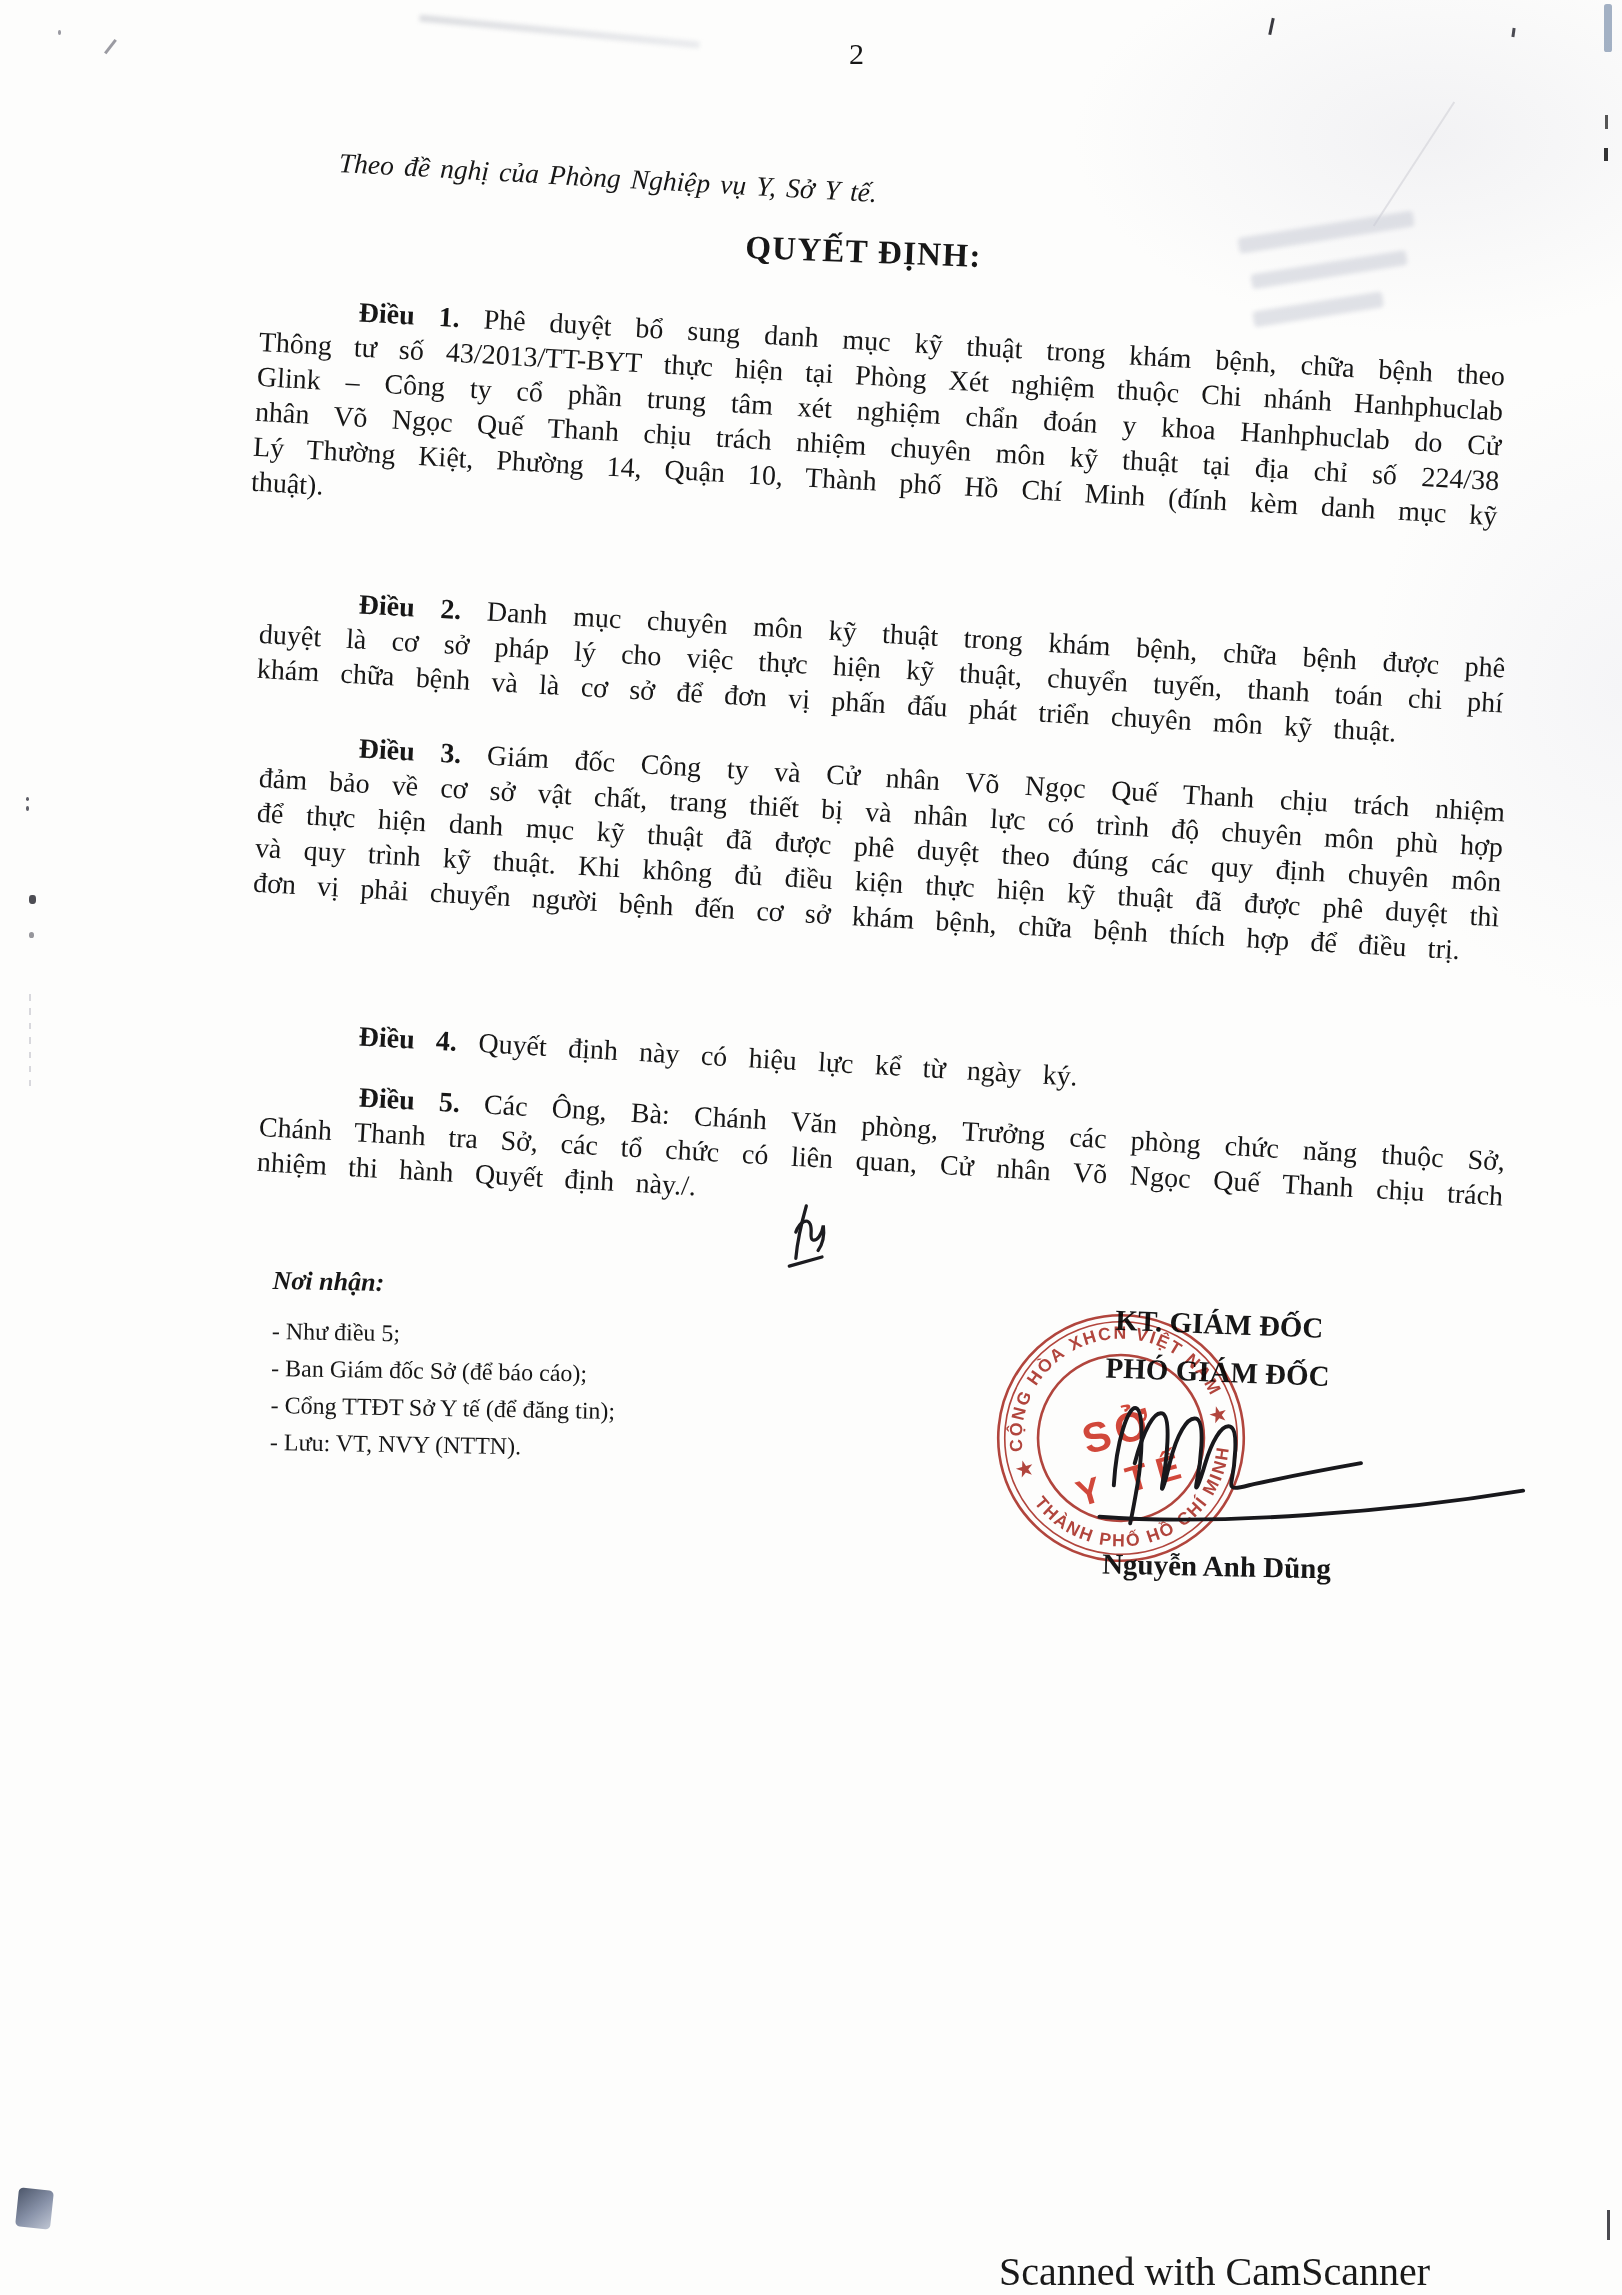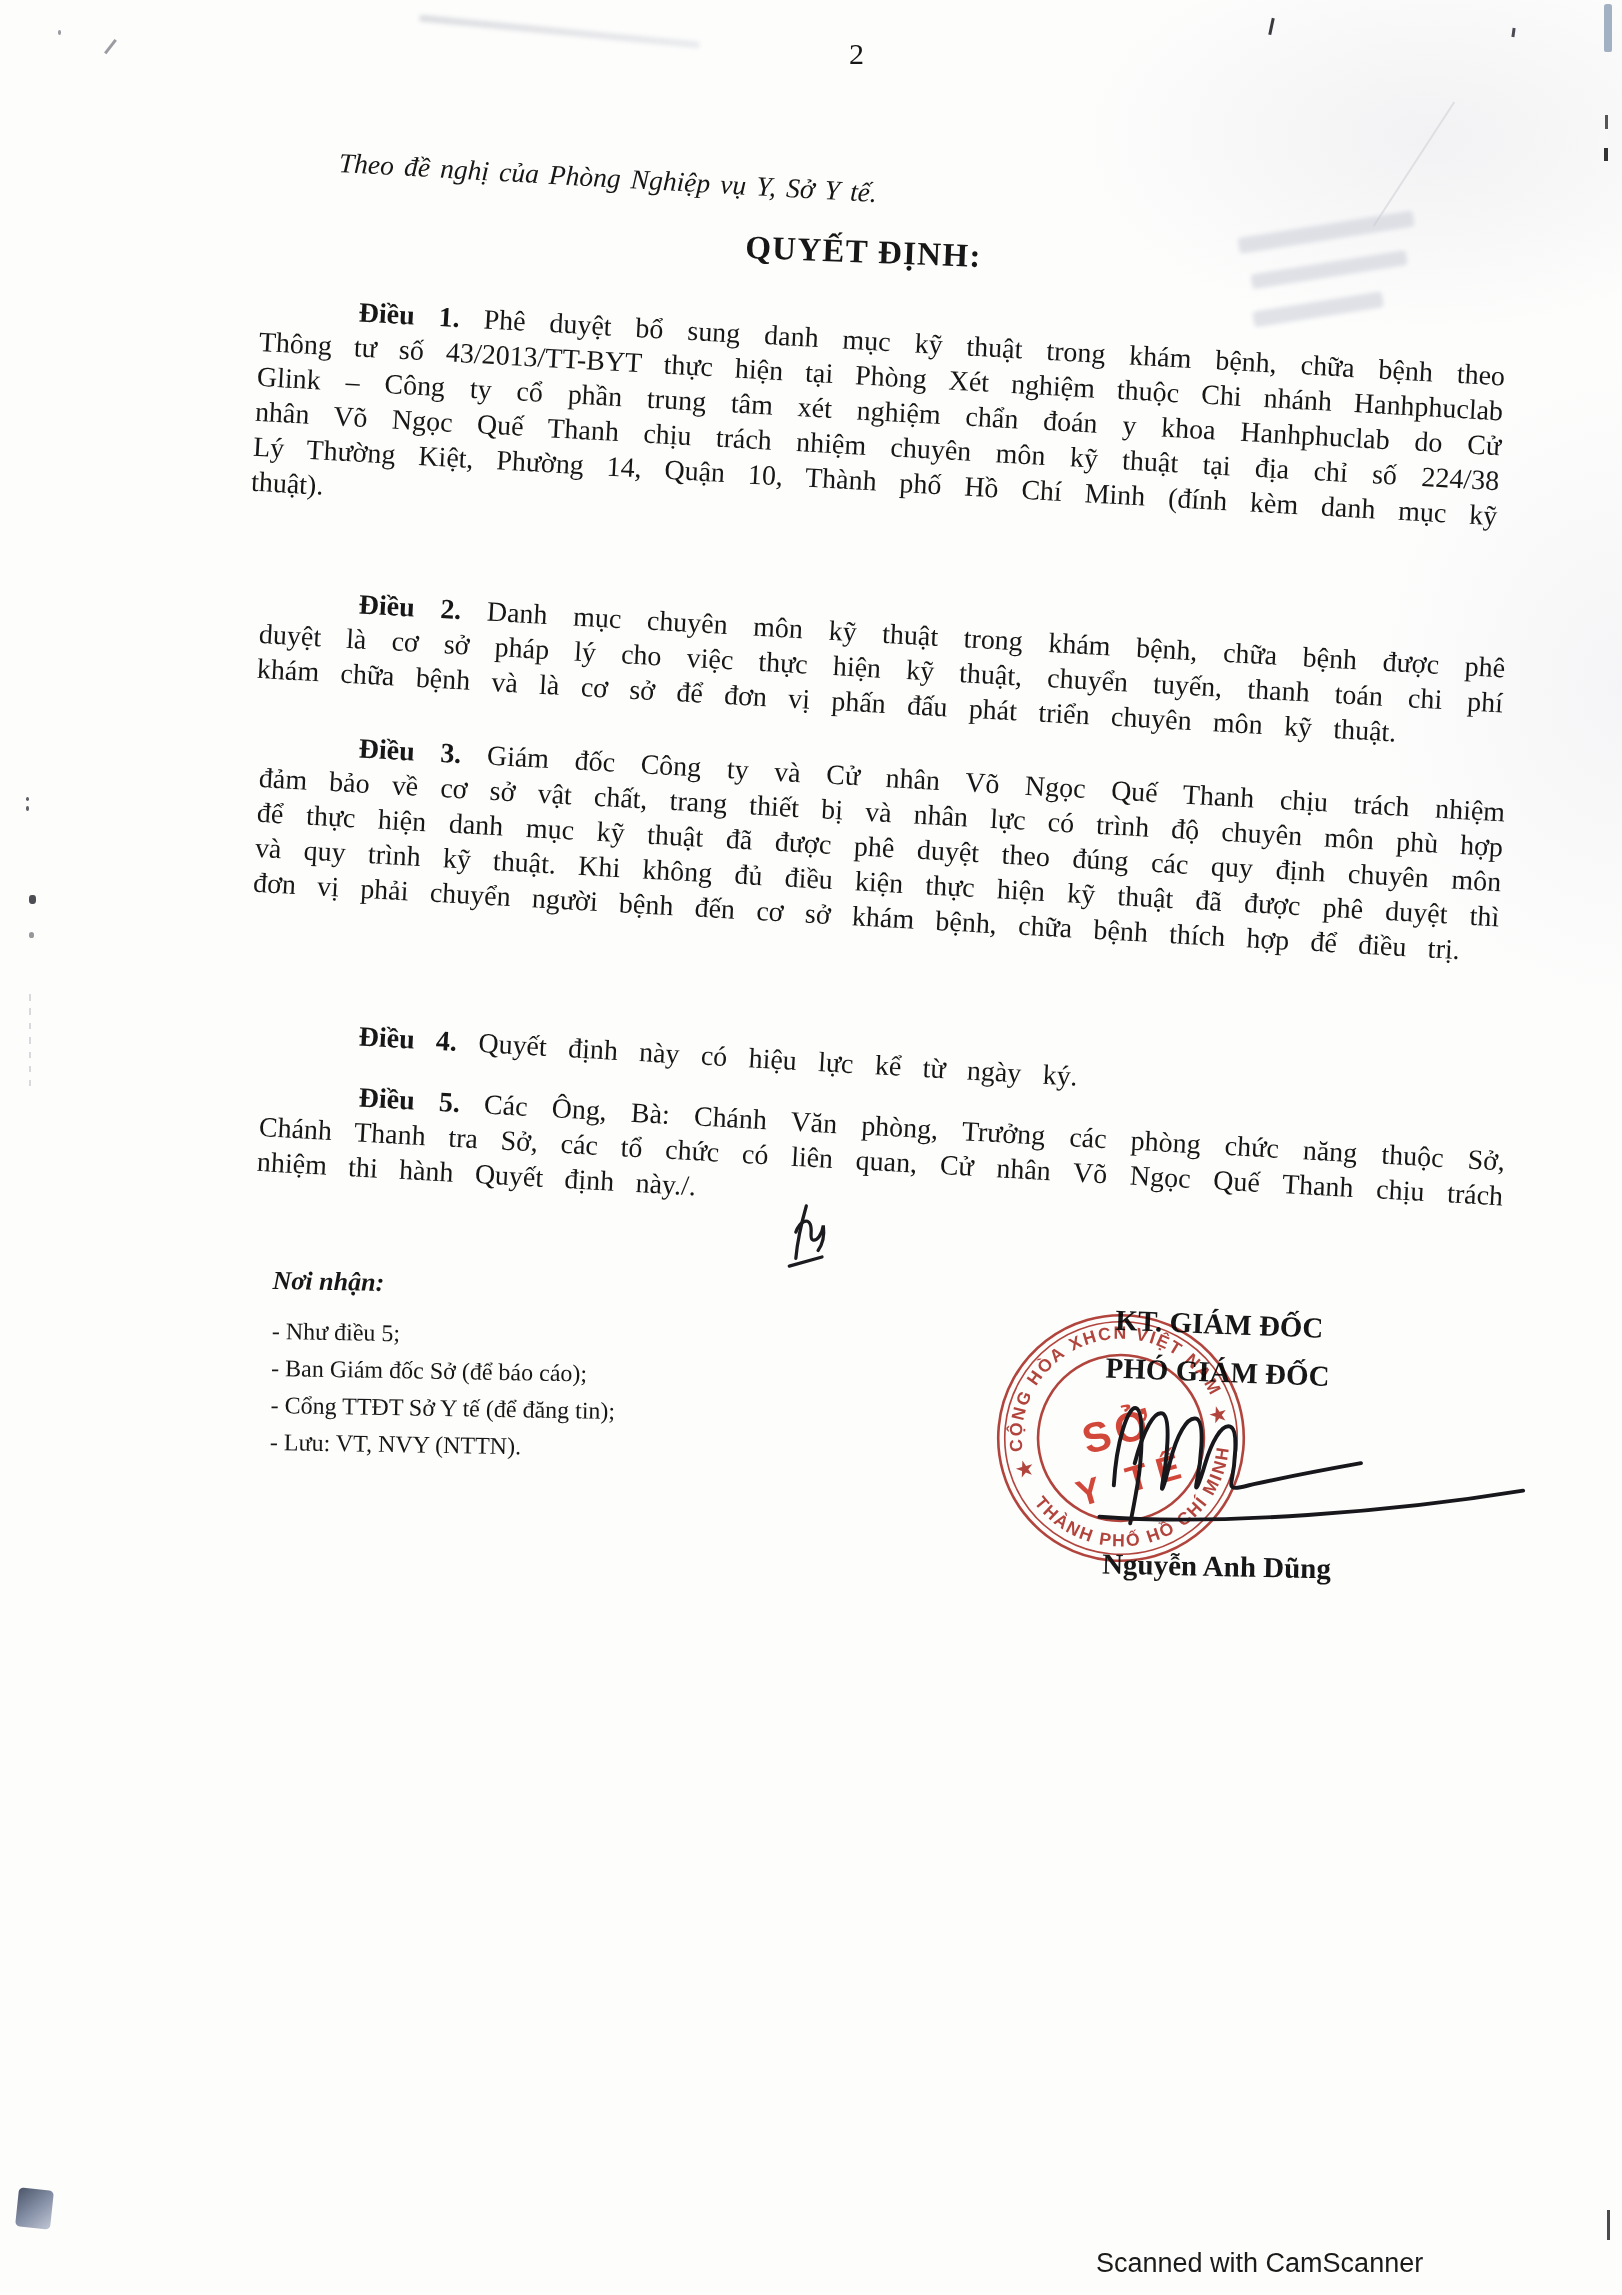--- a/index.html
+++ b/index.html
@@ -31,21 +31,21 @@
   .kt-block div{font-size:29px;font-weight:700;line-height:48px;white-space:nowrap;}
   .signer-name{left:1066px;top:1550px;width:301px;text-align:center;font-size:29px;font-weight:700;transform:rotate(1.2deg);white-space:nowrap;}
   .stamp{left:993px;top:1310px;width:256px;height:256px;transform:rotate(-16deg);opacity:.92;mix-blend-mode:multiply;}
   .stamp svg{overflow:visible;}
   .ring-text{font-family:"Liberation Sans",sans-serif;font-size:27px;font-weight:700;letter-spacing:3px;fill:#ad352c;}
   .stamp-star{font-size:34px;fill:#ad352c;}
   .stamp-center1{font-family:"Liberation Sans",sans-serif;font-size:64px;font-weight:700;letter-spacing:8px;fill:#d0382a;}
   .stamp-center2{font-family:"Liberation Sans",sans-serif;font-size:55px;font-weight:700;letter-spacing:14px;fill:#d0382a;}
   .sigsvg{left:1094px;top:1386px;}
   .paraph{left:784px;top:1202px;}
-  .camscanner{left:1096px;top:2248px;font-family:Liberation Sans, sans-serif;font-size:27px;color:#1a1a1a;white-space:nowrap;}
+  .camscanner{left:999px;top:2248px;font-family:Liberation Serif, serif;font-size:40px;color:#1a1a1a;white-space:nowrap;}
   
   .bleed{left:1246px;top:222px;width:196px;height:124px;transform:rotate(-9deg);opacity:.55;}
   .bleed div{background:#c9ccd6;height:15.7px;border-radius:3.9px;filter:blur(2px);margin-bottom:22px;}
   .crease{left:1413px;top:90px;width:2px;height:148px;background:#d6d6dc;transform:rotate(33deg);opacity:.7;}
   .smudge-top{left:419px;top:27.5px;width:281px;height:6.5px;background:linear-gradient(90deg,#c7c9cf,#dddfe4);transform:rotate(5.5deg);filter:blur(2px);opacity:.6;}
   .tl-mark{left:109px;top:38px;width:2.6px;height:17px;background:#8a8a92;transform:rotate(38deg);opacity:.85;}
   .tl-dot{left:58px;top:30px;width:3.3px;height:4.6px;background:#9a9aa2;border-radius:50%;}
   .rtick1{left:1270px;top:18.3px;width:3.3px;height:17px;background:#3a3a40;transform:rotate(12deg);}
   .rtick2{left:1512px;top:27.5px;width:3.3px;height:9.2px;background:#4a4a52;transform:rotate(8deg);}
   .bluestreak{left:1604px;top:3.9px;width:7.9px;height:48px;background:#7e92ad;border-radius:2.6px;opacity:.7;}

